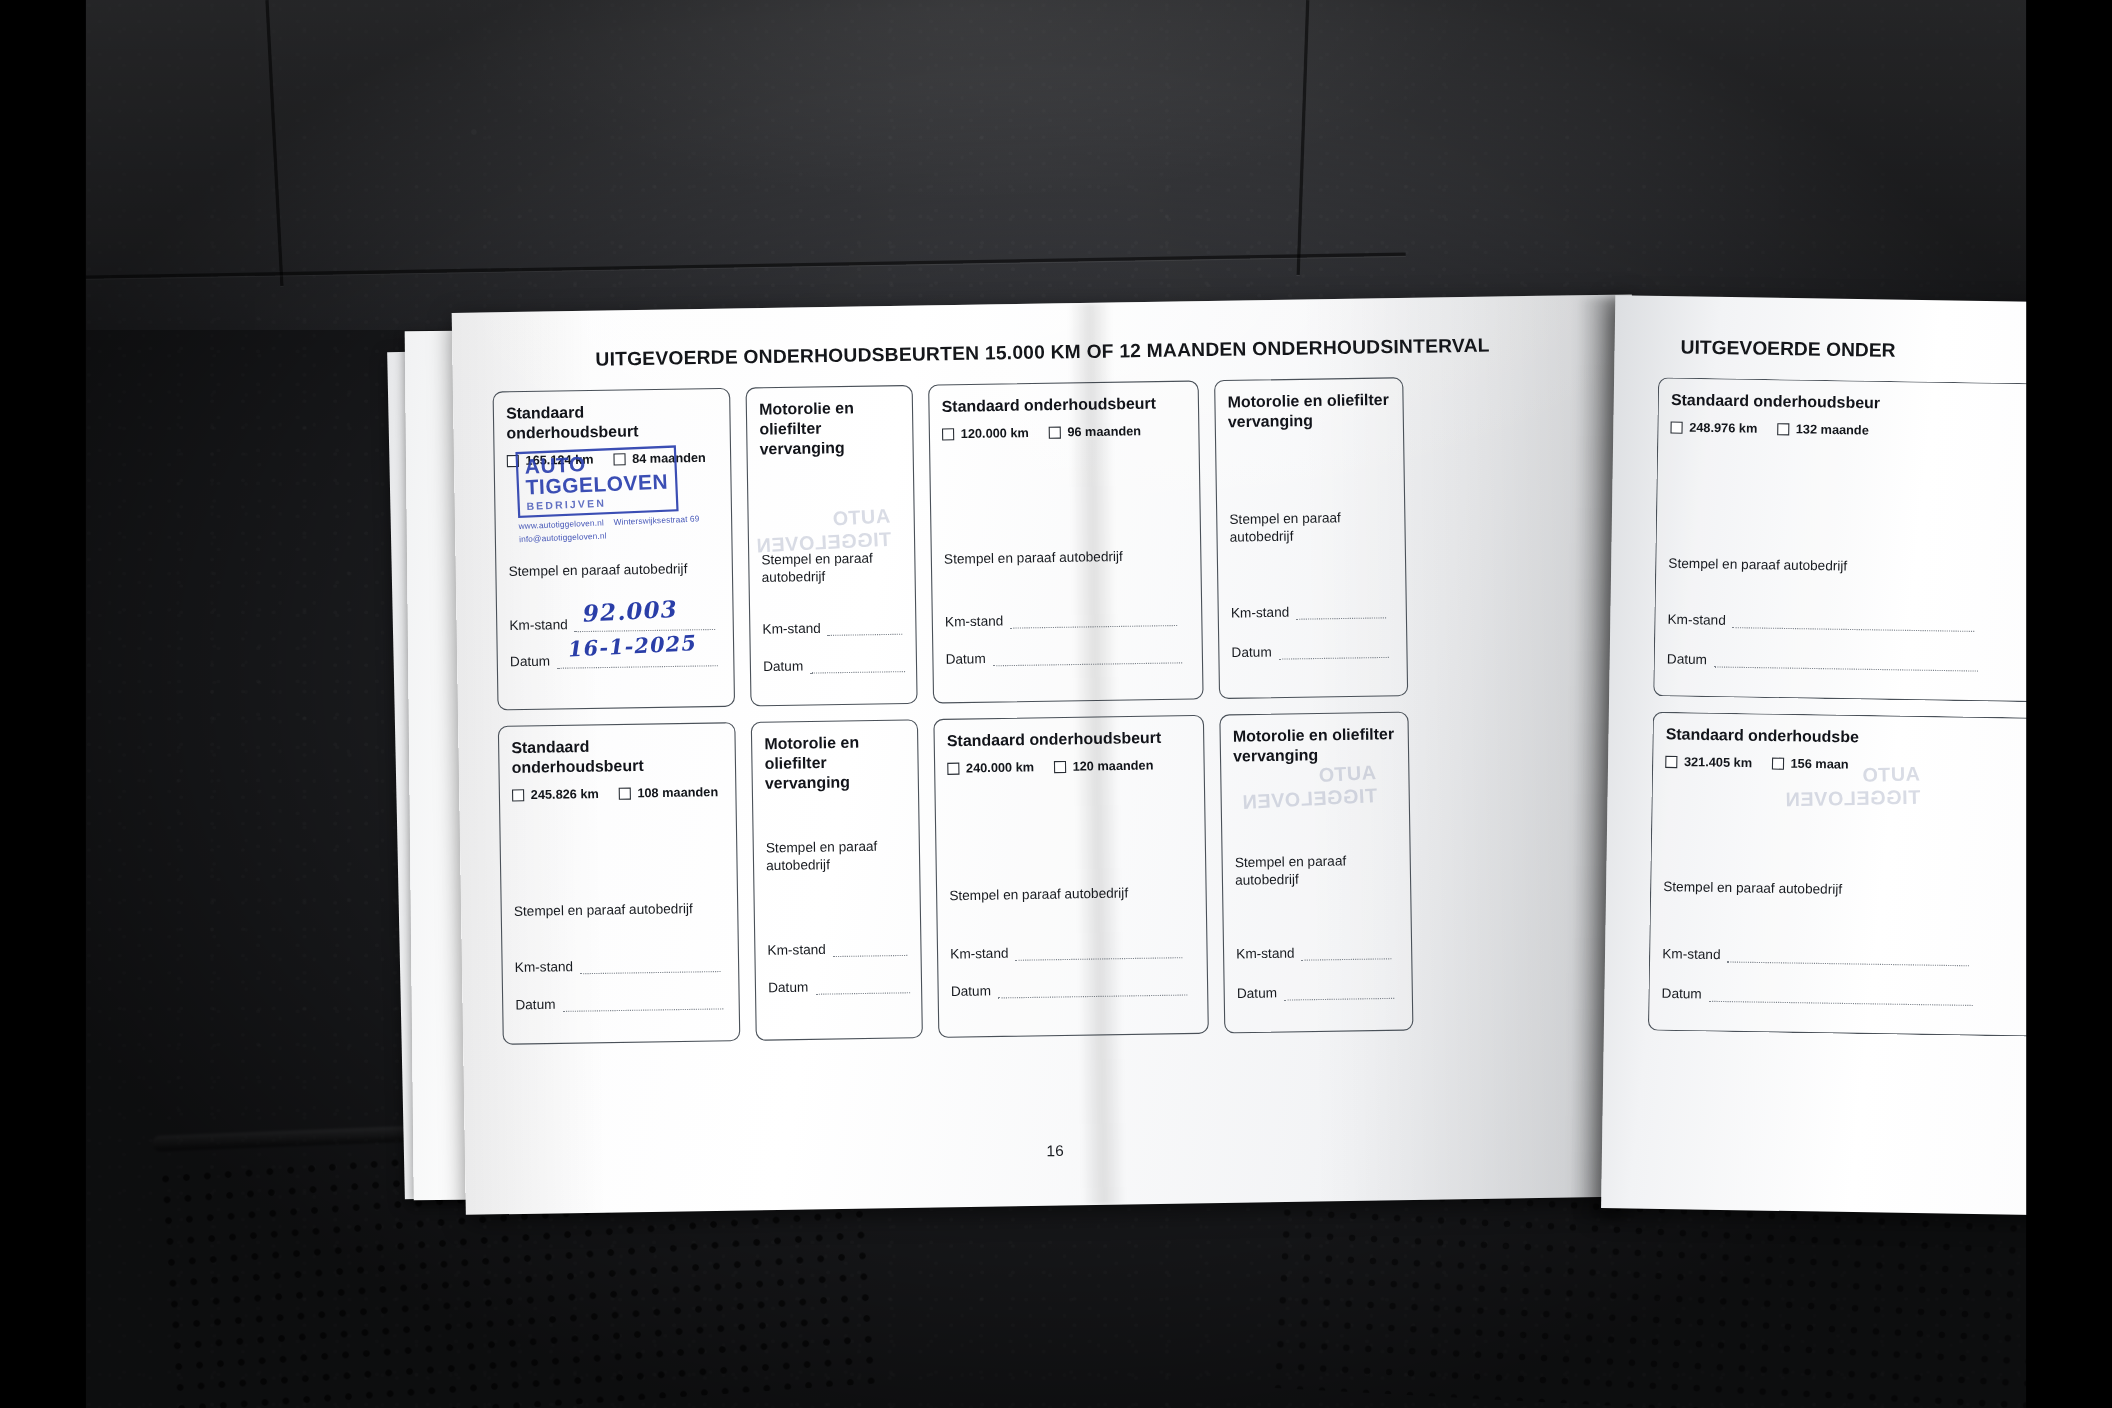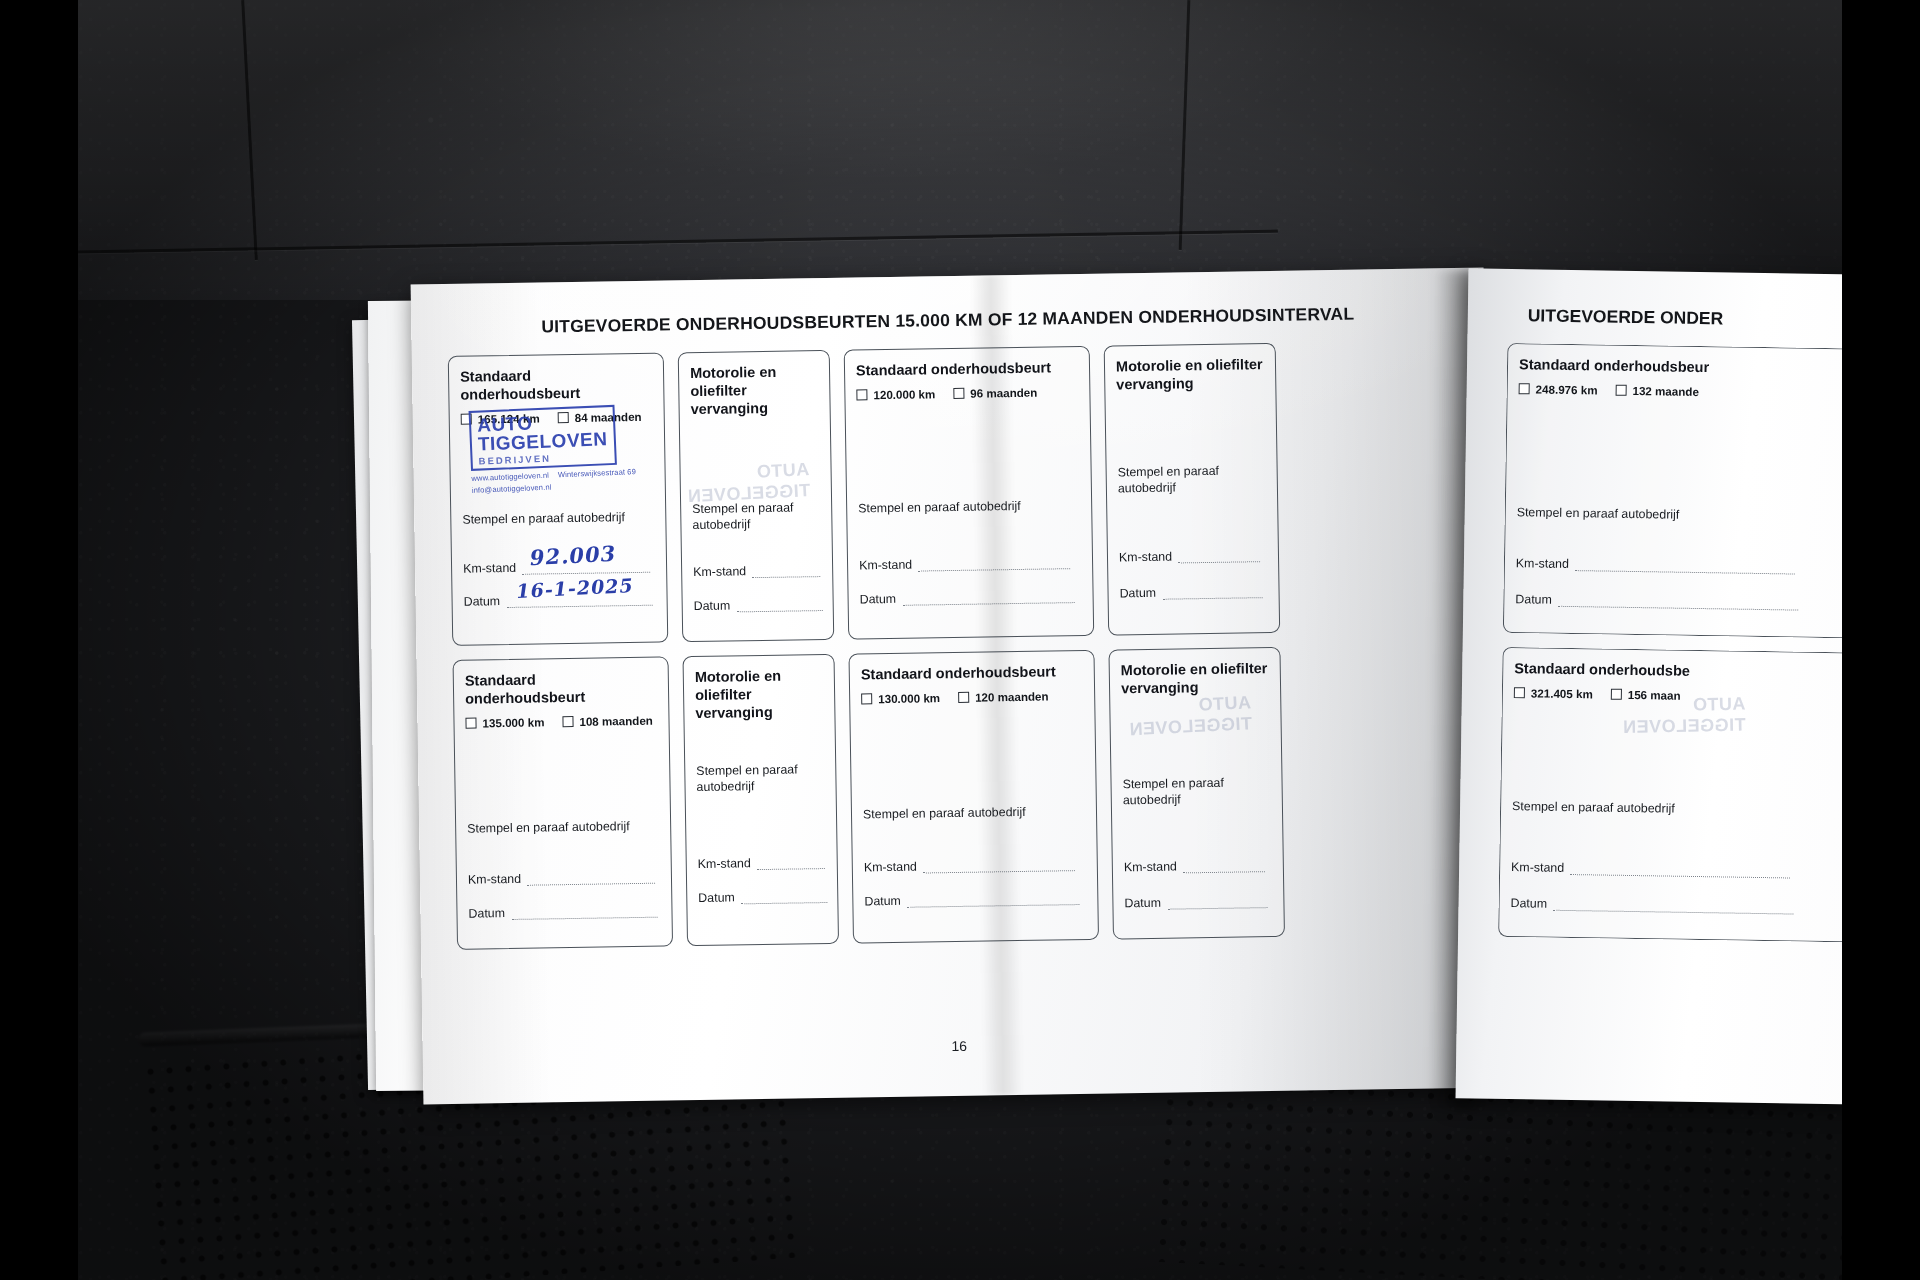--- a/index.html
+++ b/index.html
@@ -483,21 +483,21 @@
           <span>Datum</span>
           <span class="dots" style="width:100px;"></span>
         </div>
       </div>
 
       <div class="cell">
         <div class="cell-title">Standaard onderhoudsbeurt</div>
         <div class="checks">
           <span class="chk">
             <span class="box"></span>
-            <span>135.000 km</span>
+            <span>245.826 km</span>
           </span>
           <span class="chk">
             <span class="box"></span>
             <span>108 maanden</span>
           </span>
         </div>
         <div class="stamp-label" style="left:11px; top:160px;">Stempel en paraaf autobedrijf</div>
         <div class="field" style="left:11px; top:212px;">
           <span>Km-stand</span>
           <span class="dots" style="width:128px;"></span>
@@ -519,21 +519,21 @@
           <span>Datum</span>
           <span class="dots" style="width:86px;"></span>
         </div>
       </div>
 
       <div class="cell">
         <div class="cell-title">Standaard onderhoudsbeurt</div>
         <div class="checks">
           <span class="chk">
             <span class="box"></span>
-            <span>130.000 km</span>
+            <span>240.000 km</span>
           </span>
           <span class="chk">
             <span class="box"></span>
             <span>120 maanden</span>
           </span>
         </div>
         <div class="stamp-label" style="left:11px; top:152px;">Stempel en paraaf autobedrijf</div>
         <div class="field" style="left:11px; top:206px;">
           <span>Km-stand</span>
           <span class="dots" style="width:152px;"></span>

